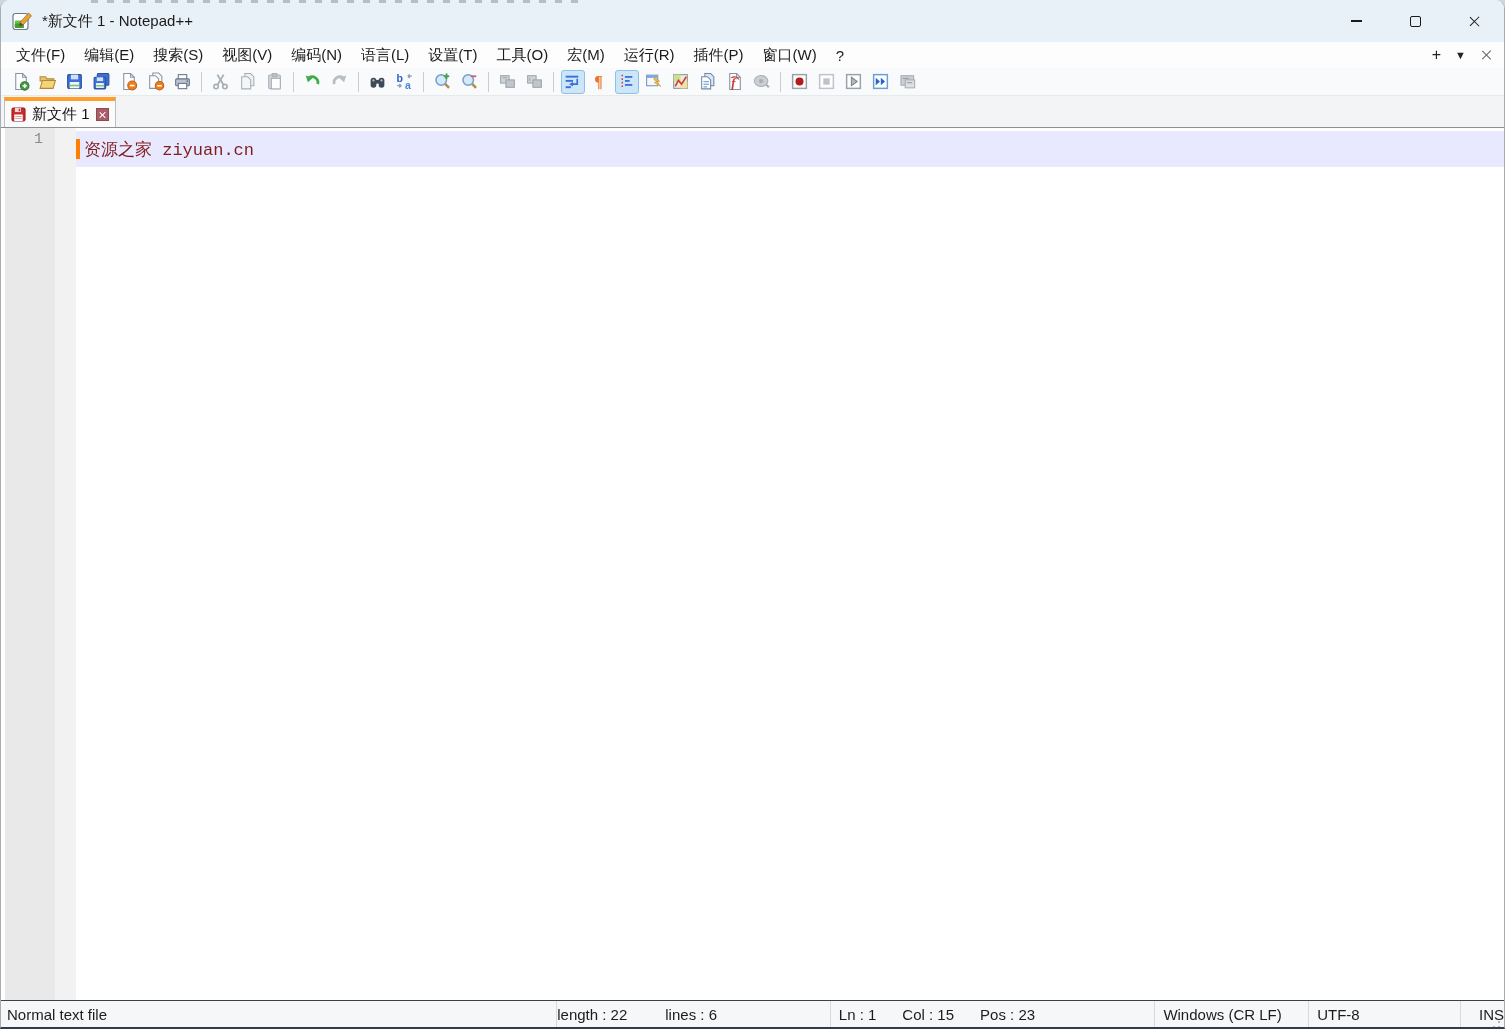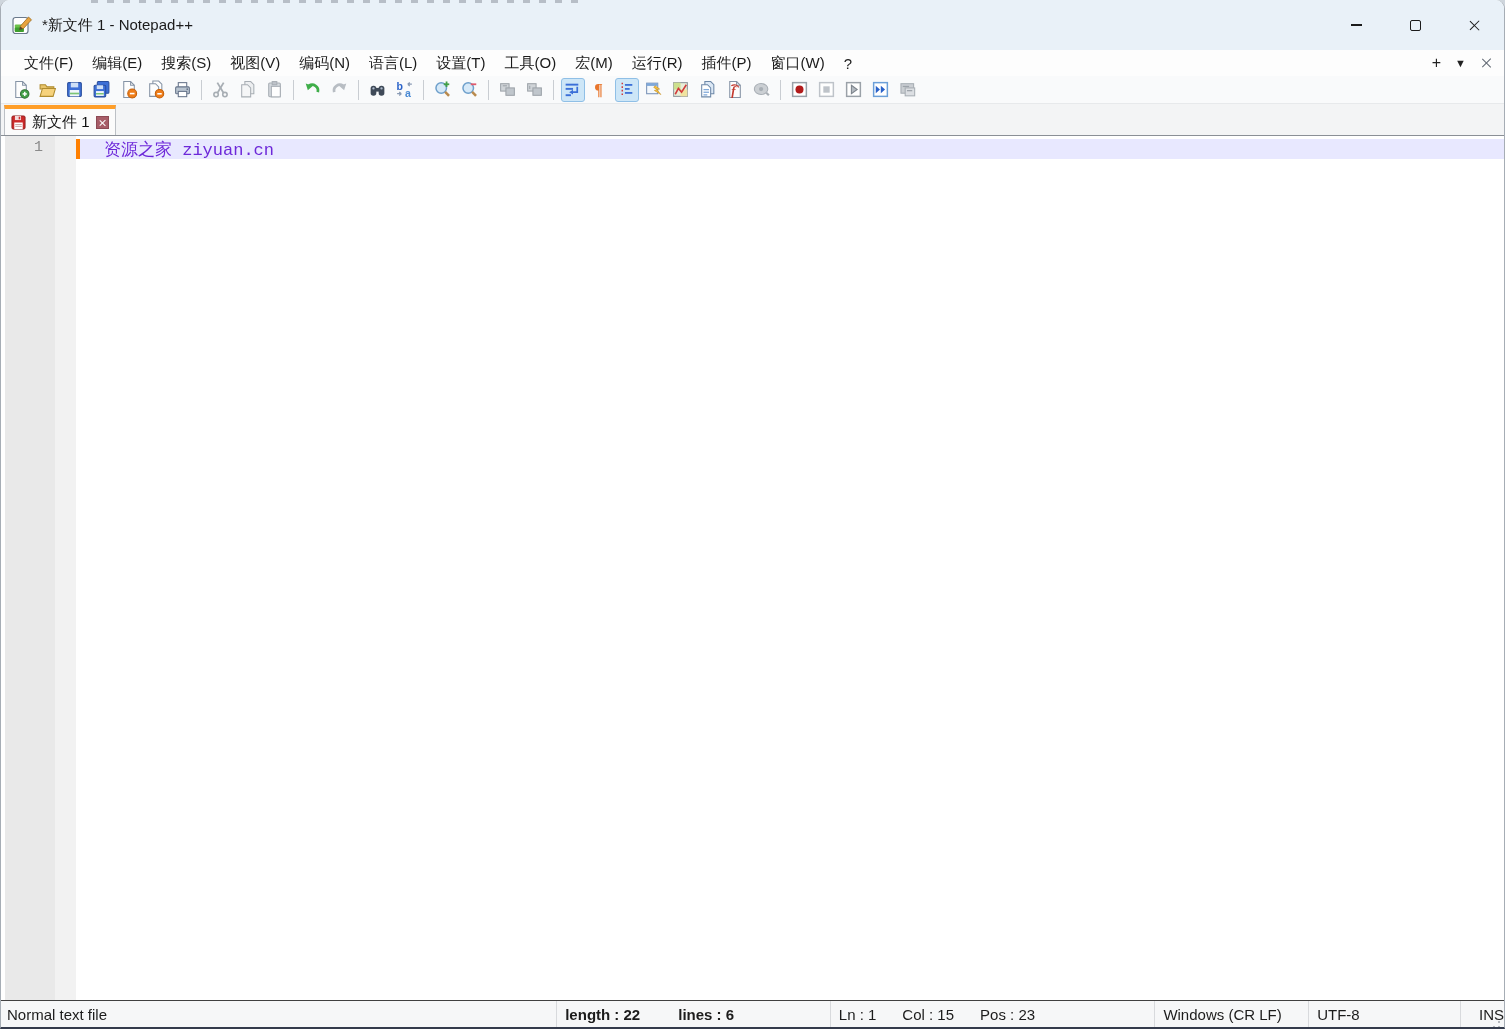--- a/index.html
+++ b/index.html
@@ -6,21 +6,21 @@
   html,body { background:#cfd6dd; font-family:"Liberation Sans", sans-serif; }
   .window{
     position:relative; width:1505px; height:1029px; background:#fff;
     border-left:1px solid #a6adb5; border-right:1px solid #a6adb5;
     border-bottom:2px solid #343b4c;
     border-radius:9px 9px 0 0; overflow:hidden;
     display:flex; flex-direction:column;
   }
   
   .titlebar{
-    height:50px; background:var(--titlebar_bg,#e9f1f8);
+    height:42px; background:var(--titlebar_bg,#e9f1f8);
     display:flex; align-items:center; padding-left:11px; flex:0 0 auto;
     position:relative;
   }
   .top-noise{
     position:absolute; top:0; left:90px; width:490px; height:3px;
     background:repeating-linear-gradient(90deg,#858b96 0 7px,transparent 7px 16px);
     opacity:.5;
   }
   .app-icon{ width:21px; height:21px; display:inline-block; }
   .title-text{ margin-left:9px; font-size:15px; color:#1b1b1b; }
@@ -29,21 +29,21 @@
   .glyph-min{ width:11px; height:1.4px; background:#1b1b1b; }
   .glyph-max{ width:11px; height:11px; border:1.4px solid #1b1b1b; border-radius:2px; }
   .glyph-x{ position:relative; width:13px; height:13px; }
   .glyph-x::before,.glyph-x::after{
     content:""; position:absolute; left:6px; top:0; width:1.4px; height:13px; background:#1b1b1b;
   }
   .glyph-x::before{ transform:rotate(45deg);} .glyph-x::after{ transform:rotate(-45deg);}
   
   .menubar{
     height:26px; background:#fdfdfd; display:flex; align-items:center;
-    padding-left:14px; flex:0 0 auto; font-size:15px; color:#1b1b1b;
+    padding-left:6px; flex:0 0 auto; font-size:15px; color:#1b1b1b;
   }
   .menu-item{ padding:2px 9px; margin-right:1px; border-radius:3px; cursor:default; }
   .menu-right{ margin-left:auto; display:flex; align-items:center; gap:14px; padding-right:12px; }
   .menu-right span{ font-size:13px; color:#222; cursor:default; }
   .mr-close{ position:relative; width:12px; height:12px; display:inline-block; }
   .mr-close::before,.mr-close::after{
     content:""; position:absolute; left:5.5px; top:0; width:1.2px; height:12px; background:#5d6570;
   }
   .mr-close::before{ transform:rotate(45deg);} .mr-close::after{ transform:rotate(-45deg);}
   
@@ -84,38 +84,37 @@
   .editor{ flex:1 1 auto; background:#fff; display:flex; overflow:hidden; }
   .edge-margin{ width:4px; background:#fff; }
   .gutter{
     width:50px; background:#e9e9e9; color:#8a8a8a;
     font-family:"Liberation Mono","DejaVu Sans Mono",monospace; font-size:15px;
     text-align:right; padding:3px 12px 0 0;
   }
   .fold-margin{ width:21px; background:#f2f2f2; }
   .text-area{ flex:1; padding-top:3px; }
   .code-line{
-    height:20px; display:flex; align-items:center;
-    font-family:"Liberation Mono","DejaVu Sans Mono",monospace; font-size:17px; color:#6d28d9;
+    height:36px; display:flex; align-items:center;
+    font-family:"Liberation Mono","DejaVu Sans Mono",monospace; font-size:17px; color:#7f1d1d;
     white-space:pre;
-    gap:20px;
   }
   .code-line.current{ background:var(--current_line,#e8e8ff); }
   .change-marker{ width:4px; height:20px; background:var(--modified_marker,#ff8000); flex:0 0 auto; }
   .code-text{ padding-left:4px; }
   
   .statusbar{
     height:27px; flex:0 0 auto; background:var(--statusbar_bg,#f6f7f8);
     border-top:1px solid #404040;
     display:flex; align-items:center; font-size:15px; color:#1c1c1c;
   }
   .sb-sec{ height:100%; display:flex; align-items:center; border-left:1px solid #d8dadd; }
   .sb-sec:first-child{ border-left:none; }
   .sb-doctype{ width:556px; padding-left:6px; }
-  .sb-size{ width:274px; padding-left:8px; gap:38px;font-weight:bold; }
+  .sb-size{ width:274px; gap:38px; }
   .sb-pos{ width:325px; padding-left:8px; gap:26px; }
   .sb-eol{ width:138px; padding-left:8px; }
   .sb-enc{ width:152px; padding-left:8px;margin-left:16px; }
   .sb-ins{ flex:1; padding-left:18px; position:relative; }
   .resize-grip{
     position:absolute; right:4px; bottom:4px; width:2.5px; height:2.5px; background:#b4b8bd;
     box-shadow:-5px 5px 0 #b4b8bd, 0 5px 0 #b4b8bd, -10px 10px 0 #b4b8bd, -5px 10px 0 #b4b8bd, 0 10px 0 #b4b8bd;
   }
 </style>
 </head>

